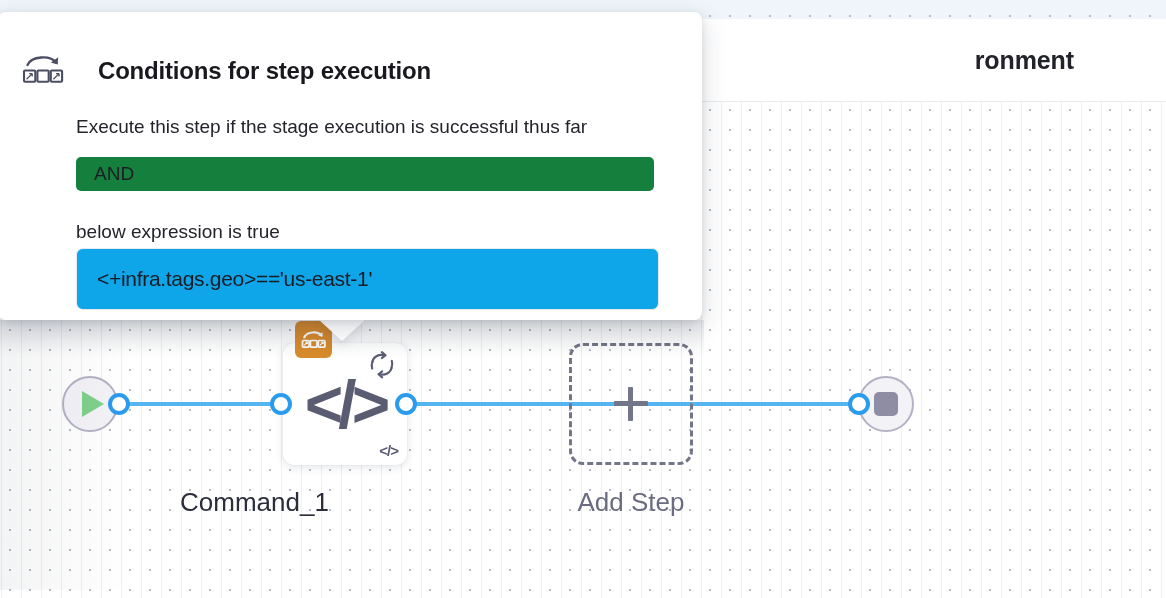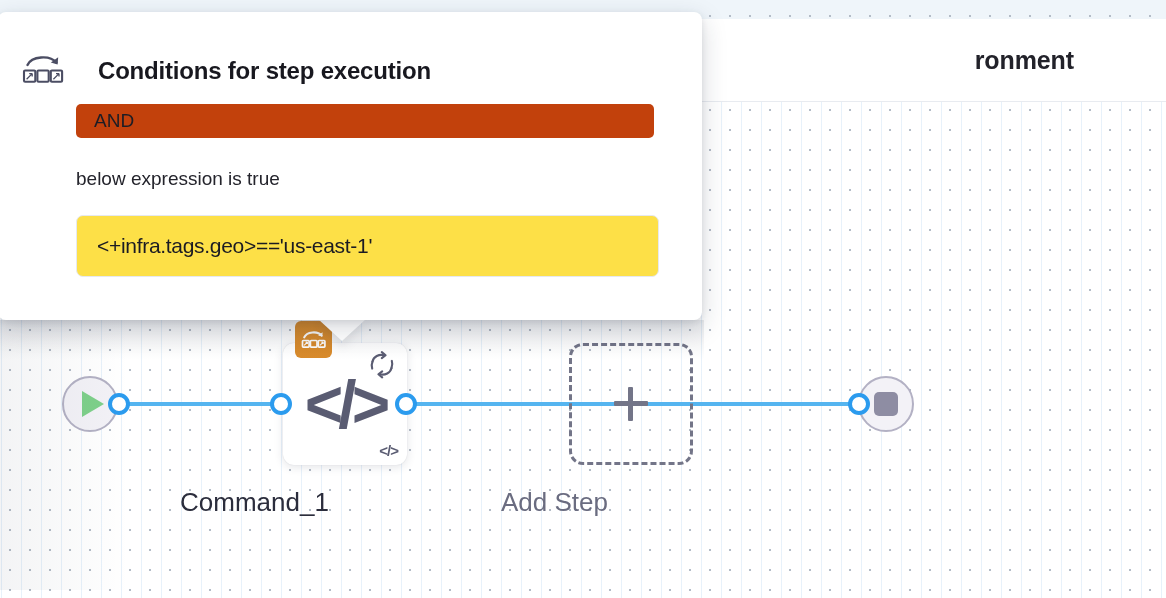--- a/index.html
+++ b/index.html
@@ -263,21 +263,21 @@
     border-radius: 1px;
   }
   .add-step-plus::before { left: 0; top: 14px; width: 34px; height: 5px; }
   .add-step-plus::after  { top: 0; left: 14px; width: 5px; height: 34px; }
 
   .add-step-label {
     position: absolute;
     left: 501px;
     top: 487px;
     width: 260px;
-    text-align: left;
+    text-align: center;
     font-size: 26px;
     color: #6a6c80;
     white-space: nowrap;
   }
 
   
   .popover {
     position: absolute;
     left: -2px;
     top: 12px;
@@ -328,34 +328,34 @@
   }
   .popover-text {
     font-size: 19px;
     color: #24242c;
     margin-top: 29px;
     line-height: 1.25;
   }
   .select-and {
     margin-top: 18px;
     height: 34px;
-    background: #c2410c;
+    background: #15803d;
     border-radius: 5px;
     display: flex;
     align-items: center;
     padding: 0 18px;
     font-size: 19px;
     color: #1d1d25;
     cursor: pointer;
     width: 100%;
   }
   .expr-box {
-    margin-top: 24px;
+    margin-top: 4px;
     height: 62px;
-    background: #fde047;
+    background: #0ea5e9;
     border: 1px solid #e6e9ef;
     border-radius: 7px;
     display: flex;
     align-items: center;
     padding: 0 20px;
     font-size: 21px;
     color: #1b1b23;
     letter-spacing: -0.3px;
     width: 583px;
     cursor: text;
@@ -474,20 +474,21 @@
           <rect x="28.8" y="18.5" width="11.3" height="11.3" rx="1.1" fill="none" stroke="#4b4d63" stroke-width="2.1"></rect>
           <path d="M4.6 27.2 L10.2 21.6 M10.2 21.6 L7.2 21.6 M10.2 21.6 L10.2 24.6" stroke="#4b4d63" stroke-width="1.3" fill="none"></path>
           <path d="M31.4 27.2 L37.0 21.6 M37.0 21.6 L34.0 21.6 M37.0 21.6 L37.0 24.6" stroke="#4b4d63" stroke-width="1.3" fill="none"></path>
         </svg>
       </span>
       <div class="popover-title">Conditions for step execution</div>
     </div>
 
     <div class="popover-body">
 
+      <div class="popover-text">Execute this step if the stage execution is successful thus far</div>
 
       <div class="select-and">
         <span>AND</span>
       </div>
 
       <div class="popover-text">below expression is true</div>
 
       <div class="expr-box">
         <span>&lt;+infra.tags.geo&gt;=='us-east-1'</span>
       </div>

